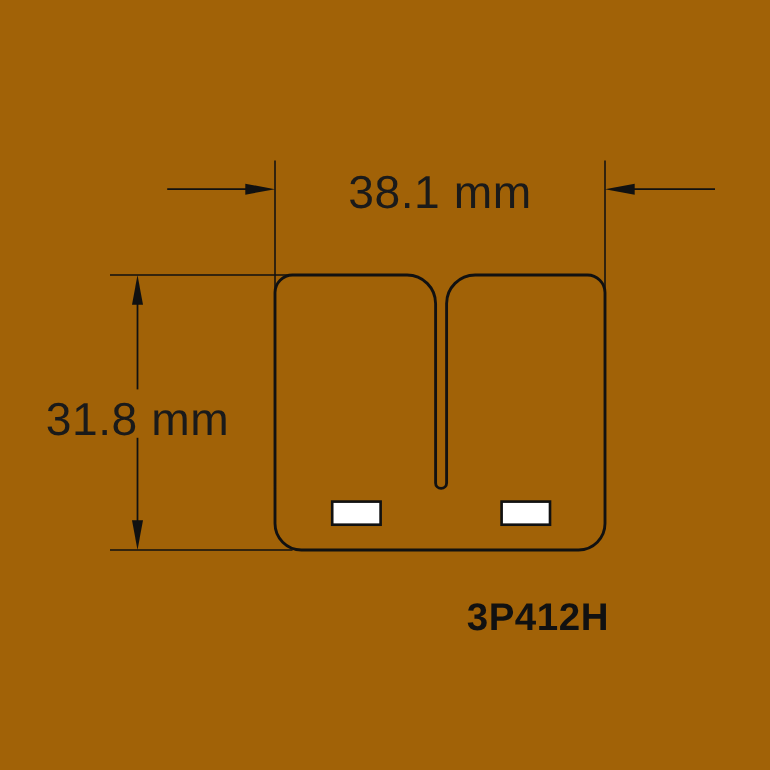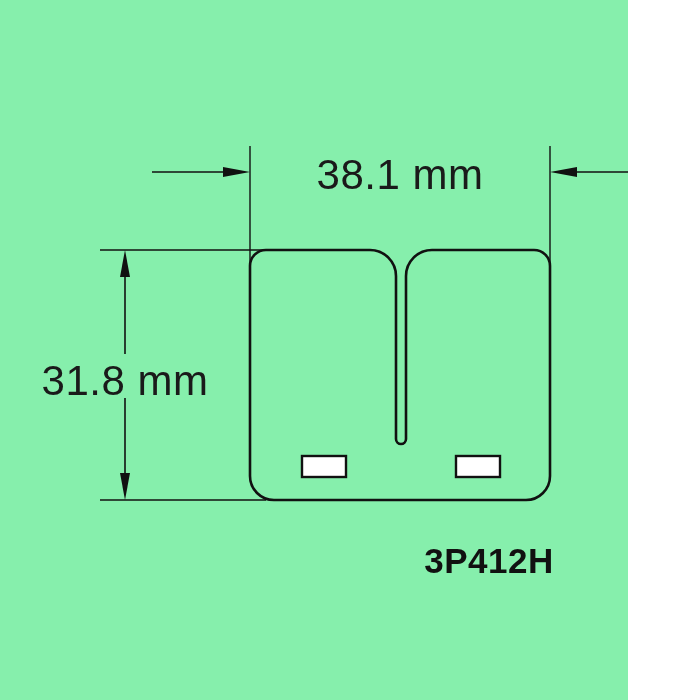--- a/index.html
+++ b/index.html
@@ -5,23 +5,23 @@
   html, body {
     margin: 0;
     padding: 0;
     width: 700px;
     height: 700px;
     background: #ffffff;
     font-family: "Liberation Sans", sans-serif;
   }
   .canvas {
     position: relative;
-    width: 628px;
+    width: 700px;
     height: 700px;
-    background: #86efac;
+    background: #a16207;
     overflow: hidden;
   }
   svg { display: block; }
   .outline-stroke {
     fill: none;
     stroke: #111111;
     stroke-width: 2.6;
     stroke-linejoin: round;
   }
   .hole-stroke {

